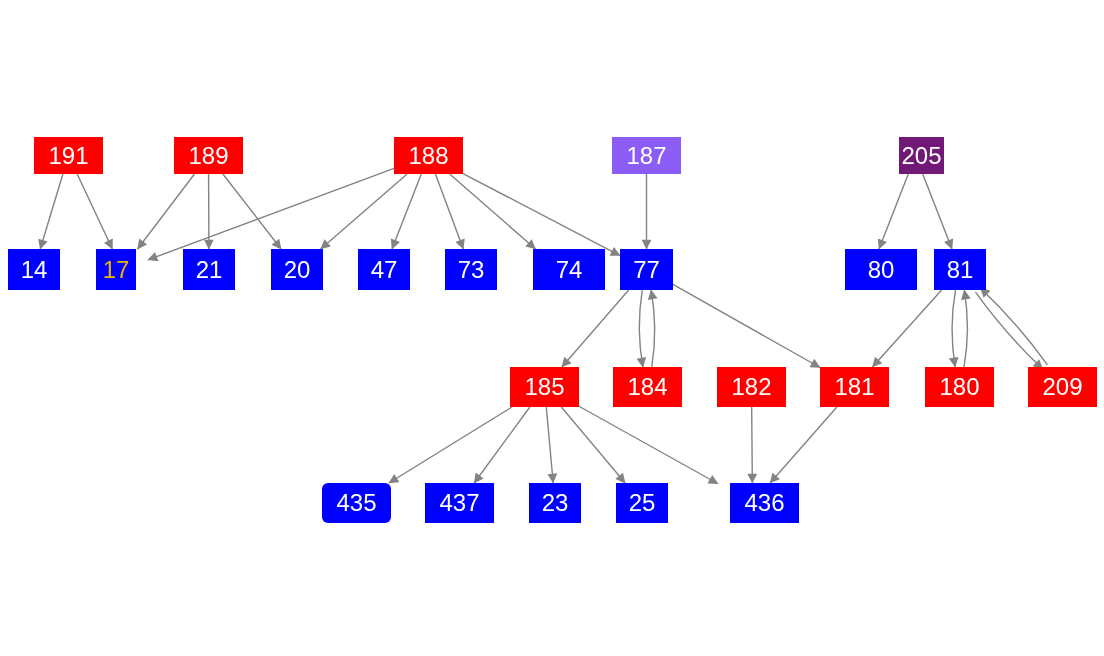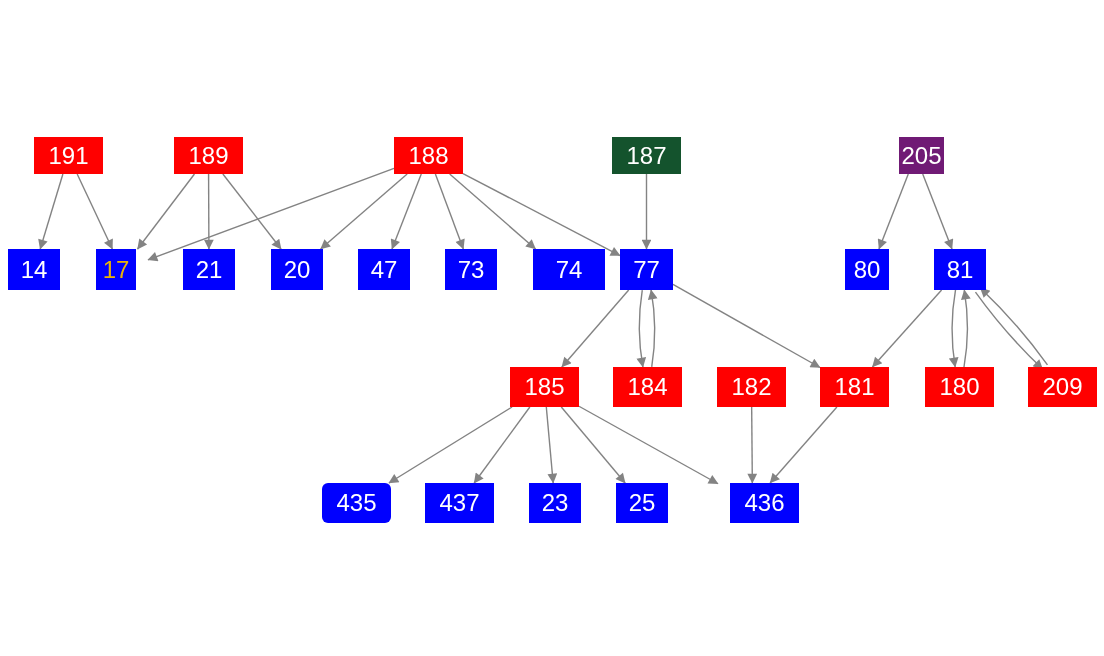--- a/index.html
+++ b/index.html
@@ -72,31 +72,31 @@
       <path d="M 546.3103448275862 407 L 553.1896551724138 483" fill="none" stroke="#838383" stroke-width="1.4" marker-end="url(#arrowhead)"></path>
       <path d="M 561.3103448275862 407 L 625.1896551724138 483" fill="none" stroke="#838383" stroke-width="1.4" marker-end="url(#arrowhead)"></path>
       <path d="M 579 406.24038461538464 L 718 483.75961538461536" fill="none" stroke="#838383" stroke-width="1.4" marker-end="url(#arrowhead)"></path>
       <path d="M 751.6724137931035 407 L 752.3275862068965 483" fill="none" stroke="#838383" stroke-width="1.4" marker-end="url(#arrowhead)"></path>
       <path d="M 836.9137931034483 407 L 770.0862068965517 483" fill="none" stroke="#838383" stroke-width="1.4" marker-end="url(#arrowhead)"></path>
     </svg>
   <div class="node-layer">
       <div class="node" style="left: 34px; top: 137px; width: 69px; height: 37px; background: rgb(255, 0, 0); color: rgb(255, 255, 255);">191</div>
       <div class="node" style="left: 174px; top: 137px; width: 69px; height: 37px; background: rgb(255, 0, 0); color: rgb(255, 255, 255);">189</div>
       <div class="node" style="left: 394px; top: 137px; width: 69px; height: 37px; background: rgb(255, 0, 0); color: rgb(255, 255, 255);">188</div>
-      <div class="node" style="left: 612px; top: 137px; width: 69px; height: 37px; background: #14532d; color: rgb(255, 255, 255);">187</div>
+      <div class="node" style="left: 612px; top: 137px; width: 69px; height: 37px; background: #8b5cf6; color: rgb(255, 255, 255);">187</div>
       <div class="node" style="left: 881px; top: 137px; width: 45px; height: 37px; background: #701a75; color: rgb(255, 255, 255); margin-left: 18px;">205</div>
       <div class="node" style="left: 8px; top: 249px; width: 52px; height: 41px; background: rgb(0, 0, 255); color: rgb(255, 255, 255);">14</div>
       <div class="node" style="left: 96px; top: 249px; width: 40px; height: 41px; background: rgb(0, 0, 255); color: #eab308;">17</div>
       <div class="node" style="left: 183px; top: 249px; width: 52px; height: 41px; background: rgb(0, 0, 255); color: rgb(255, 255, 255);">21</div>
       <div class="node" style="left: 271px; top: 249px; width: 52px; height: 41px; background: rgb(0, 0, 255); color: rgb(255, 255, 255);">20</div>
       <div class="node" style="left: 358px; top: 249px; width: 52px; height: 41px; background: rgb(0, 0, 255); color: rgb(255, 255, 255);">47</div>
       <div class="node" style="left: 445px; top: 249px; width: 52px; height: 41px; background: rgb(0, 0, 255); color: rgb(255, 255, 255);">73</div>
       <div class="node" style="left: 533px; top: 249px; width: 72px; height: 41px; background: rgb(0, 0, 255); color: rgb(255, 255, 255);">74</div>
       <div class="node" style="left: 620px; top: 249px; width: 53px; height: 41px; background: rgb(0, 0, 255); color: rgb(255, 255, 255);">77</div>
-      <div class="node" style="left: 845px; top: 249px; width: 44px; height: 41px; background: rgb(0, 0, 255); color: rgb(255, 255, 255);">80</div>
+      <div class="node" style="left: 845px; top: 249px; width: 72px; height: 41px; background: rgb(0, 0, 255); color: rgb(255, 255, 255);">80</div>
       <div class="node" style="left: 934px; top: 249px; width: 52px; height: 41px; background: rgb(0, 0, 255); color: rgb(255, 255, 255);">81</div>
       <div class="node" style="left: 510px; top: 367px; width: 69px; height: 40px; background: rgb(255, 0, 0); color: rgb(255, 255, 255);">185</div>
       <div class="node" style="left: 613px; top: 367px; width: 69px; height: 40px; background: rgb(255, 0, 0); color: rgb(255, 255, 255);">184</div>
       <div class="node" style="left: 717px; top: 367px; width: 69px; height: 40px; background: rgb(255, 0, 0); color: rgb(255, 255, 255);">182</div>
       <div class="node" style="left: 820px; top: 367px; width: 69px; height: 40px; background: rgb(255, 0, 0); color: rgb(255, 255, 255);">181</div>
       <div class="node" style="left: 925px; top: 367px; width: 69px; height: 40px; background: rgb(255, 0, 0); color: rgb(255, 255, 255);">180</div>
       <div class="node" style="left: 1028px; top: 367px; width: 69px; height: 40px; background: rgb(255, 0, 0); color: rgb(255, 255, 255);">209</div>
       <div class="node" style="left: 322px; top: 483px; width: 69px; height: 40px; background: rgb(0, 0, 255); color: rgb(255, 255, 255); border-radius: 6px;">435</div>
       <div class="node" style="left: 425px; top: 483px; width: 69px; height: 40px; background: rgb(0, 0, 255); color: rgb(255, 255, 255);">437</div>
       <div class="node" style="left: 529px; top: 483px; width: 52px; height: 40px; background: rgb(0, 0, 255); color: rgb(255, 255, 255);">23</div>

